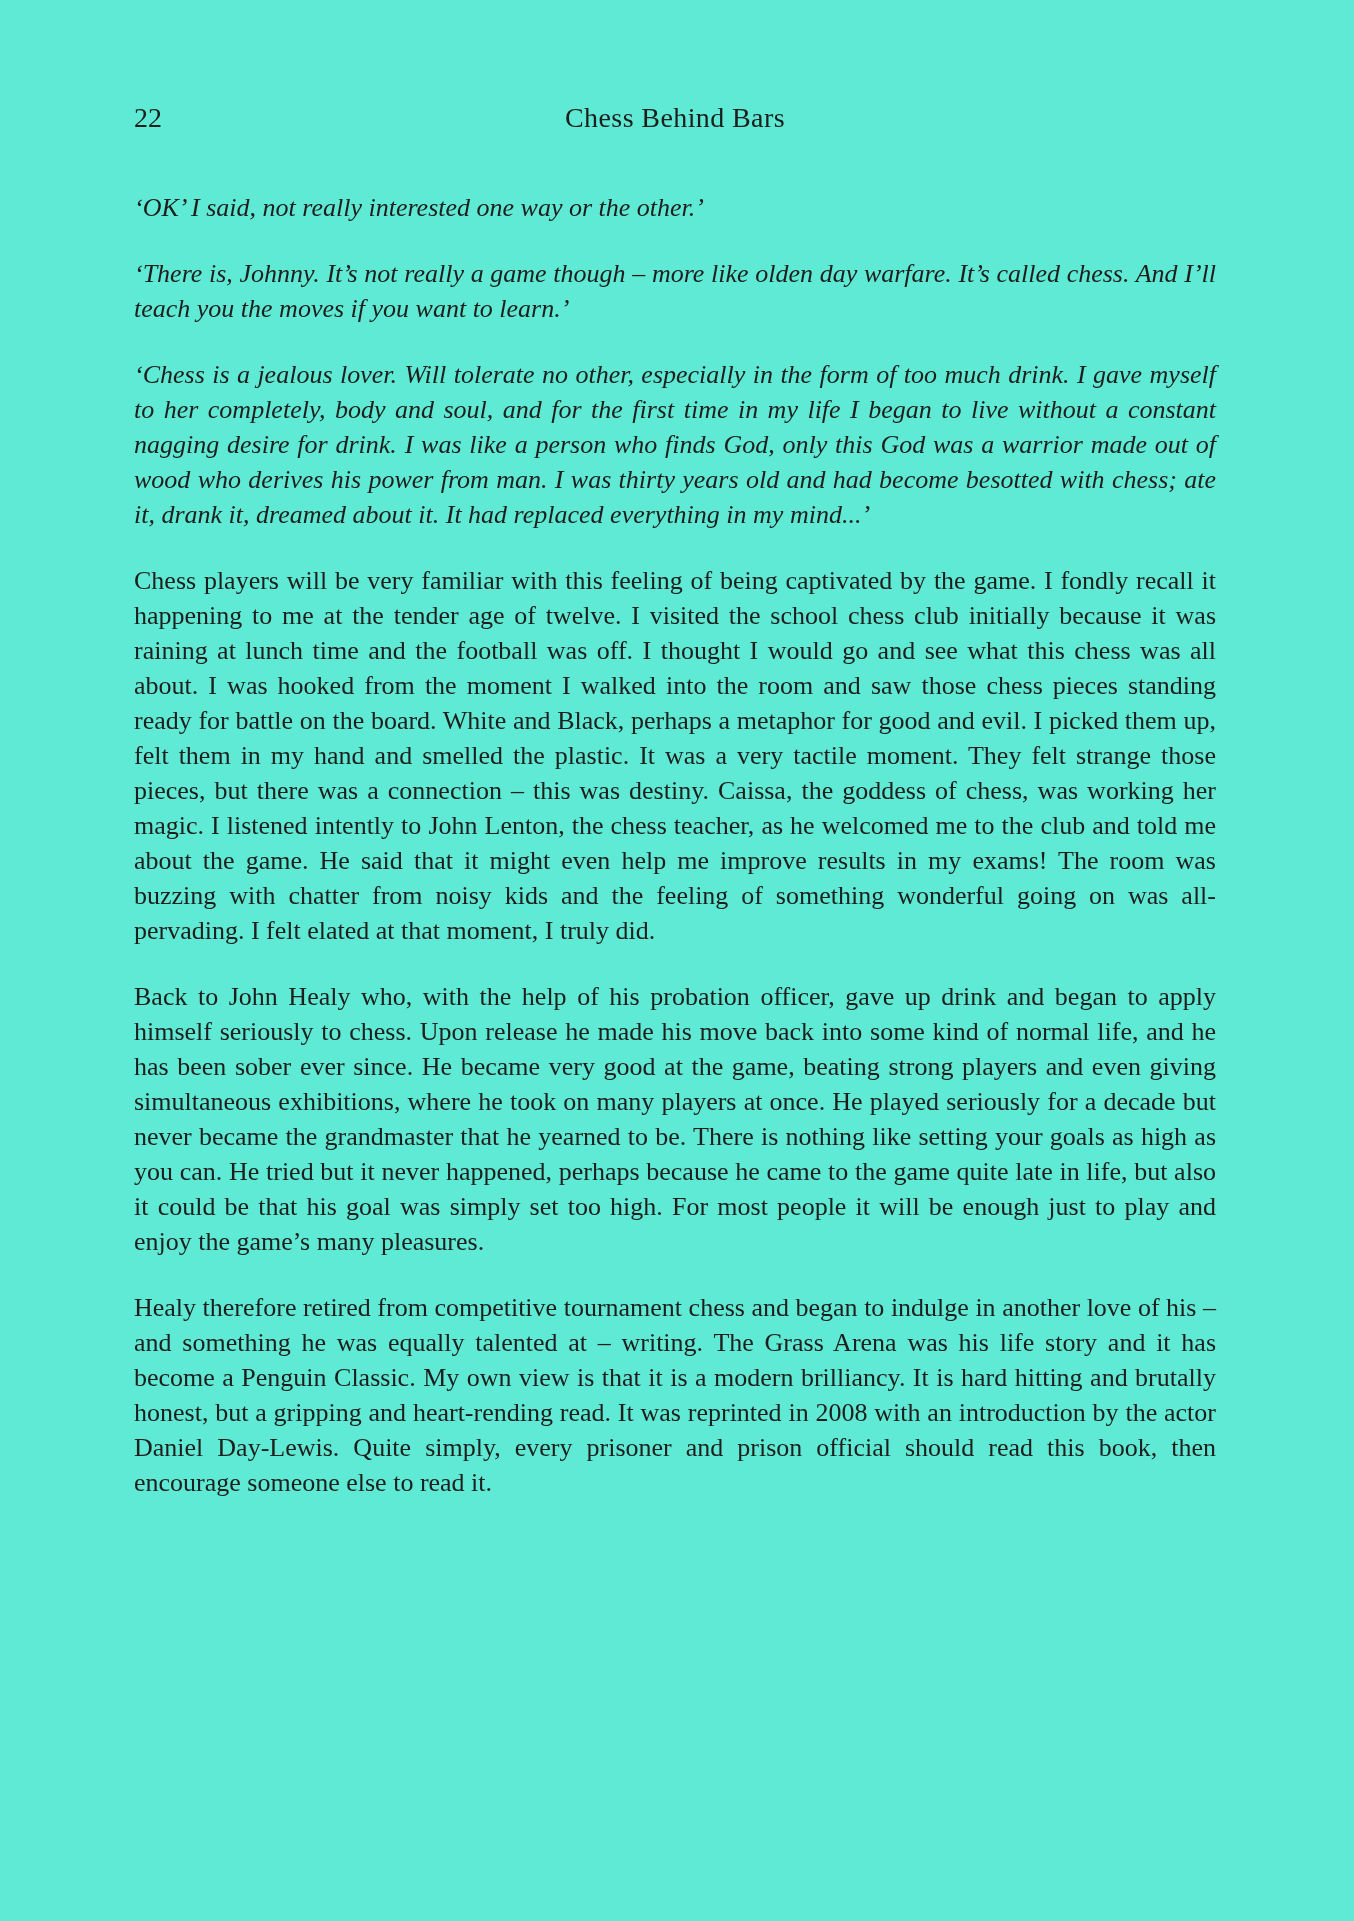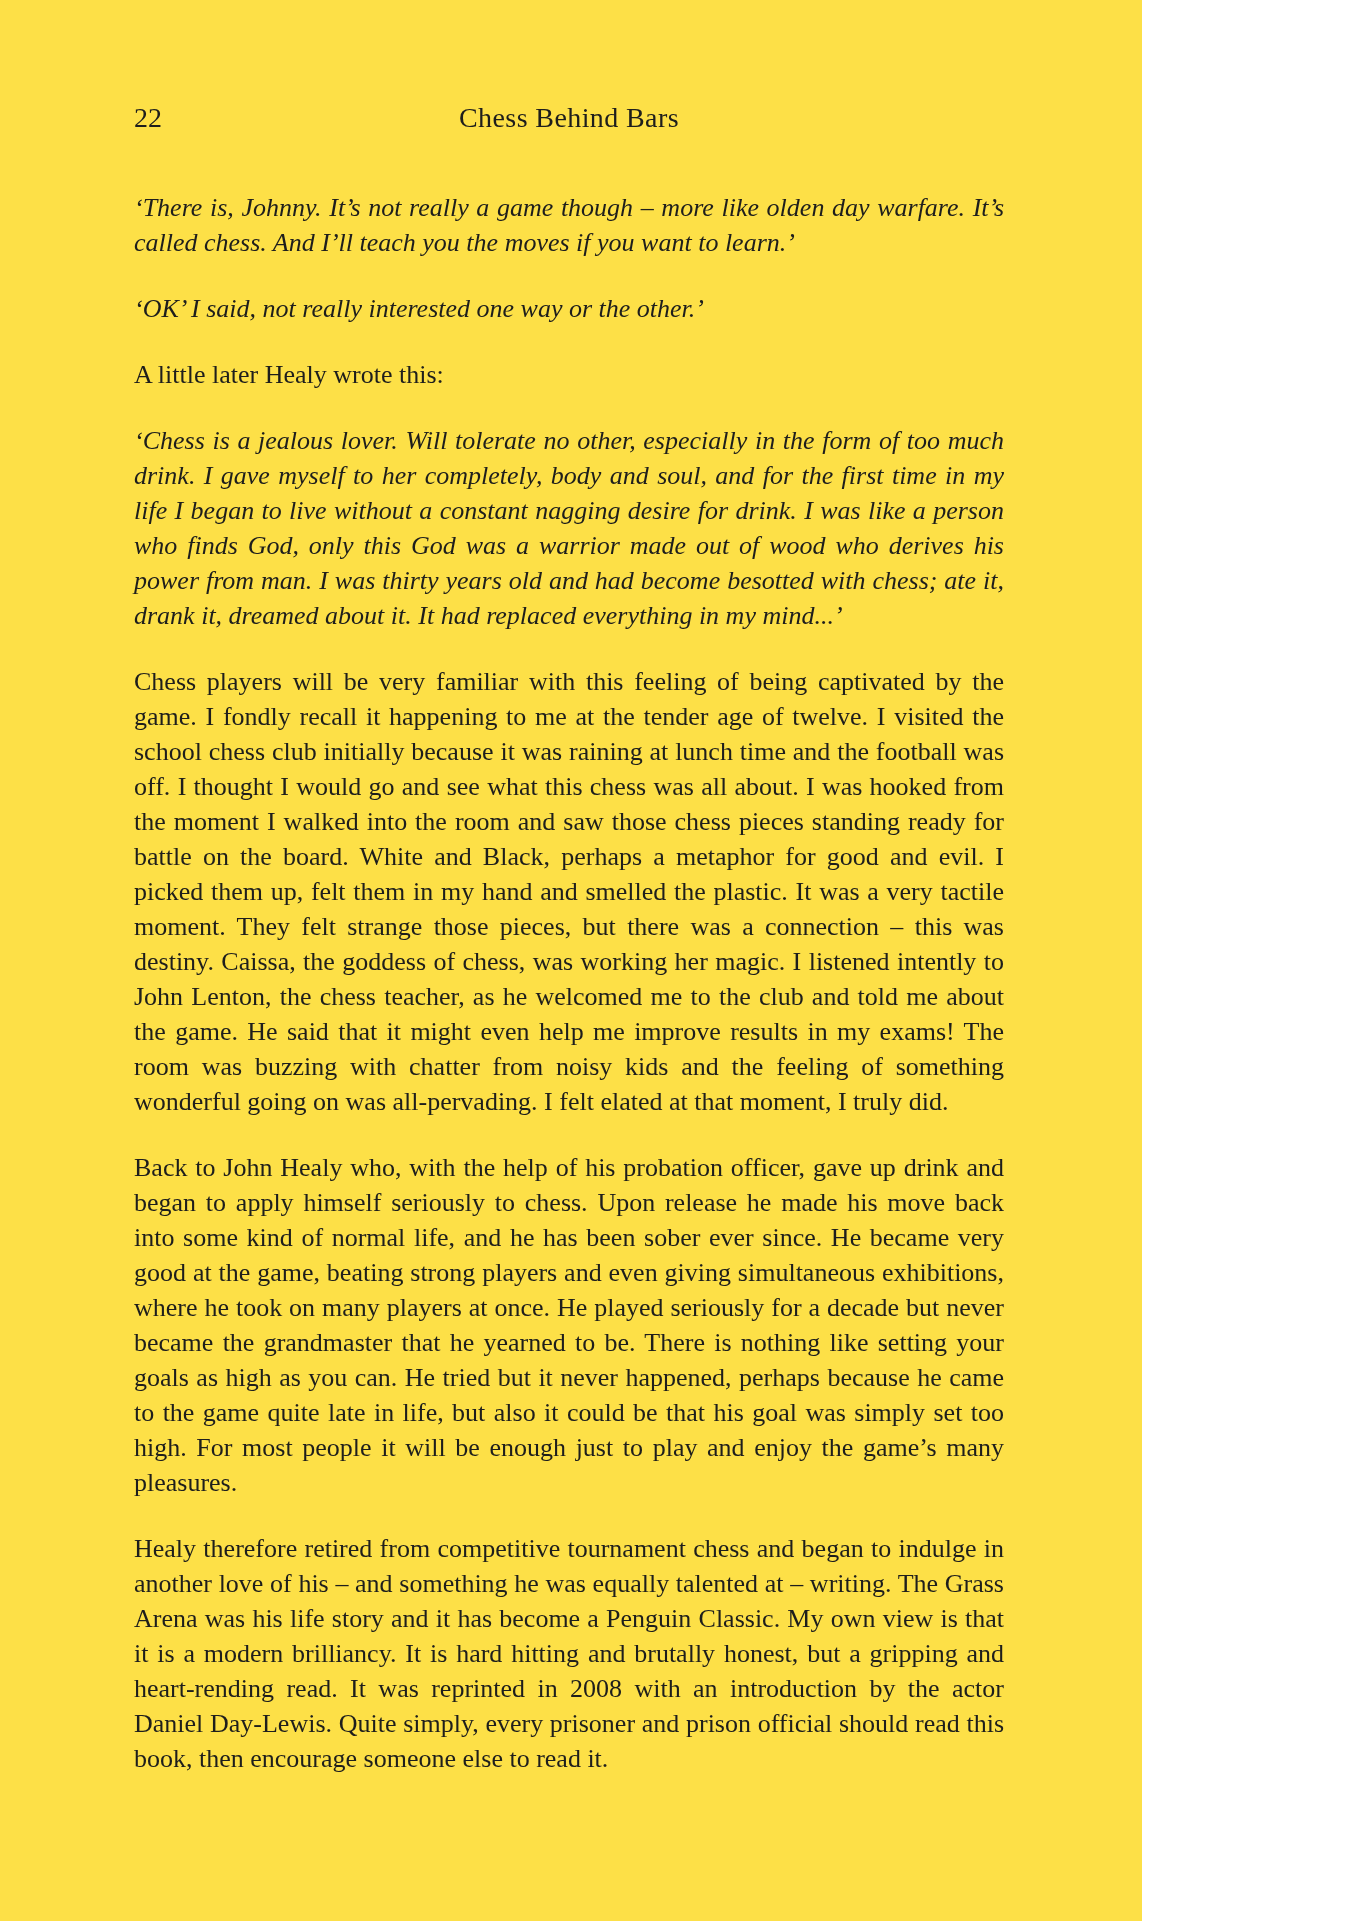--- a/index.html
+++ b/index.html
@@ -2,23 +2,23 @@
 <html><head>
 <meta charset="utf-8">
 <style>
   html, body {
     margin: 0;
     padding: 0;
     background: #ffffff;
   }
   .page {
     position: relative;
-    width: 1142px;
+    width: 1354px;
     height: 1921px;
-    background: #fde047;
+    background: #5eead4;
     overflow: hidden;
     color: #1e1e1c;
     font-family: "Liberation Serif", serif;
     -webkit-font-smoothing: antialiased;
   }
   .running-head {
     display: grid;
     grid-template-columns: 1fr auto 1fr;
     align-items: baseline;
     padding: 102px 138px 0 134px;
@@ -54,25 +54,24 @@
 <div class="page">
 
   <div class="running-head">
     <span class="page-number">22</span>
     <span class="head-title">Chess Behind Bars</span>
     <span></span>
   </div>
 
   <div class="text-block">
 
+    <p class="italic">‘OK’ I said, not really interested one way or the other.’</p>
+
     <p class="italic">‘There is, Johnny. It’s not really a game though – more like olden day warfare. It’s called chess. And I’ll teach you the moves if you want to learn.’</p>
 
-    <p class="italic">‘OK’ I said, not really interested one way or the other.’</p>
-
-    <p>A little later Healy wrote this:</p>
 
     <p class="italic">‘Chess is a jealous lover. Will tolerate no other, especially in the form of too much drink. I gave myself to her completely, body and soul, and for the first time in my life I began to live without a constant nagging desire for drink. I was like a person who finds God, only this God was a warrior made out of wood who derives his power from man. I was thirty years old and had become besotted with chess; ate it, drank it, dreamed about it. It had replaced everything in my mind...’</p>
 
 
     <p>Chess players will be very familiar with this feeling of being captivated by the game. I fondly recall it happening to me at the tender age of twelve. I visited the school chess club initially because it was raining at lunch time and the football was off. I thought I would go and see what this chess was all about. I was hooked from the moment I walked into the room and saw those chess pieces standing ready for battle on the board. White and Black, perhaps a metaphor for good and evil. I picked them up, felt them in my hand and smelled the plastic. It was a very tactile moment. They felt strange those pieces, but there was a connection – this was destiny. Caissa, the goddess of chess, was working her magic. I listened intently to John Lenton, the chess teacher, as he welcomed me to the club and told me about the game. He said that it might even help me improve results in my exams! The room was buzzing with chatter from noisy kids and the feeling of something wonderful going on was all-pervading. I felt elated at that moment, I truly did.</p>
 
     <p>Back to John Healy who, with the help of his probation officer, gave up drink and began to apply himself seriously to chess. Upon release he made his move back into some kind of normal life, and he has been sober ever since. He became very good at the game, beating strong players and even giving simultaneous exhibitions, where he took on many players at once. He played seriously for a decade but never became the grandmaster that he yearned to be. There is nothing like setting your goals as high as you can. He tried but it never happened, perhaps because he came to the game quite late in life, but also it could be that his goal was simply set too high. For most people it will be enough just to play and enjoy the game’s many pleasures.</p>
 
     <p>
       <span>Healy therefore retired from competitive tournament chess and began to indulge in another love of his – and something he was equally talented at – writing. </span><span class="inline-book-title">The Grass Arena</span><span> was his life story and it has become a Penguin Classic. My own view is that it is a modern brilliancy. It is hard hitting and brutally honest, but a gripping and heart-rending read. It was reprinted in 2008 with an introduction by the actor Daniel Day-Lewis. Quite simply, every prisoner and prison official should read this book, then encourage someone else to read it.</span>

